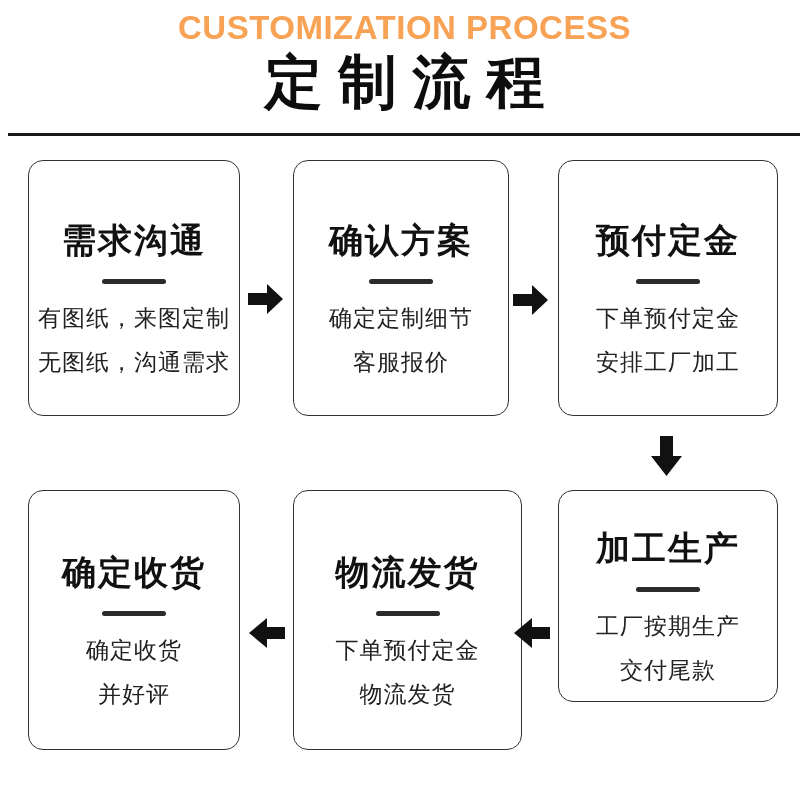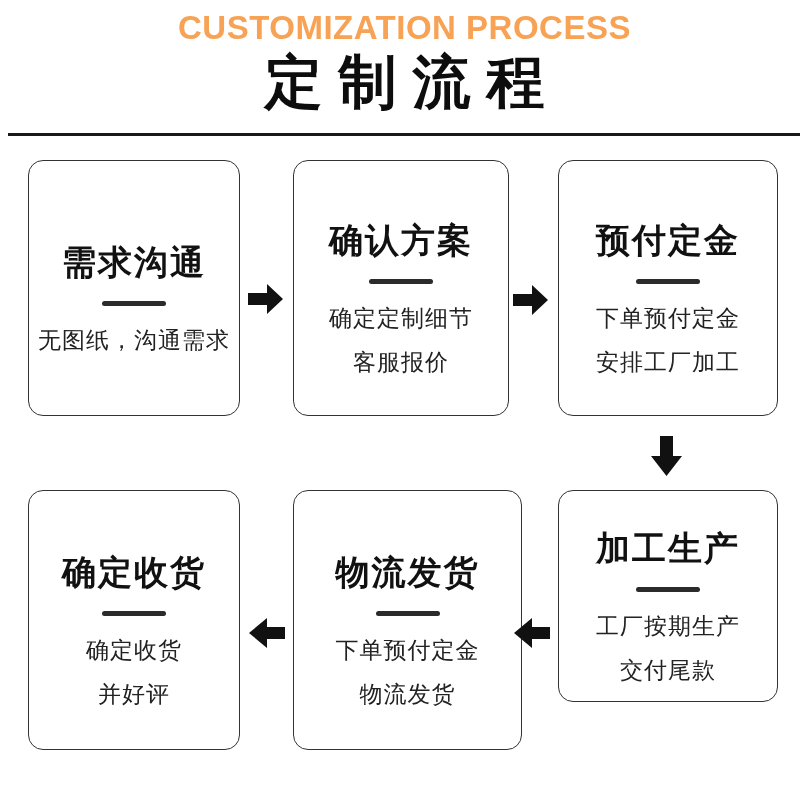--- a/index.html
+++ b/index.html
@@ -59,20 +59,21 @@
 
 <div class="canvas">
 
   <div class="eyebrow">CUSTOMIZATION PROCESS</div>
   <div class="big-title">定制流程</div>
   <div class="divider"></div>
 
   <div class="step-box" id="box-r1c1">
     <div class="step-title">需求沟通</div>
     <div class="title-rule"></div>
+    <div class="step-line">有图纸，来图定制</div>
     <div class="step-line">无图纸，沟通需求</div>
   </div>
 
   <div class="step-box" id="box-r1c2">
     <div class="step-title">确认方案</div>
     <div class="title-rule"></div>
     <div class="step-line">确定定制细节</div>
     <div class="step-line">客服报价</div>
   </div>
 

